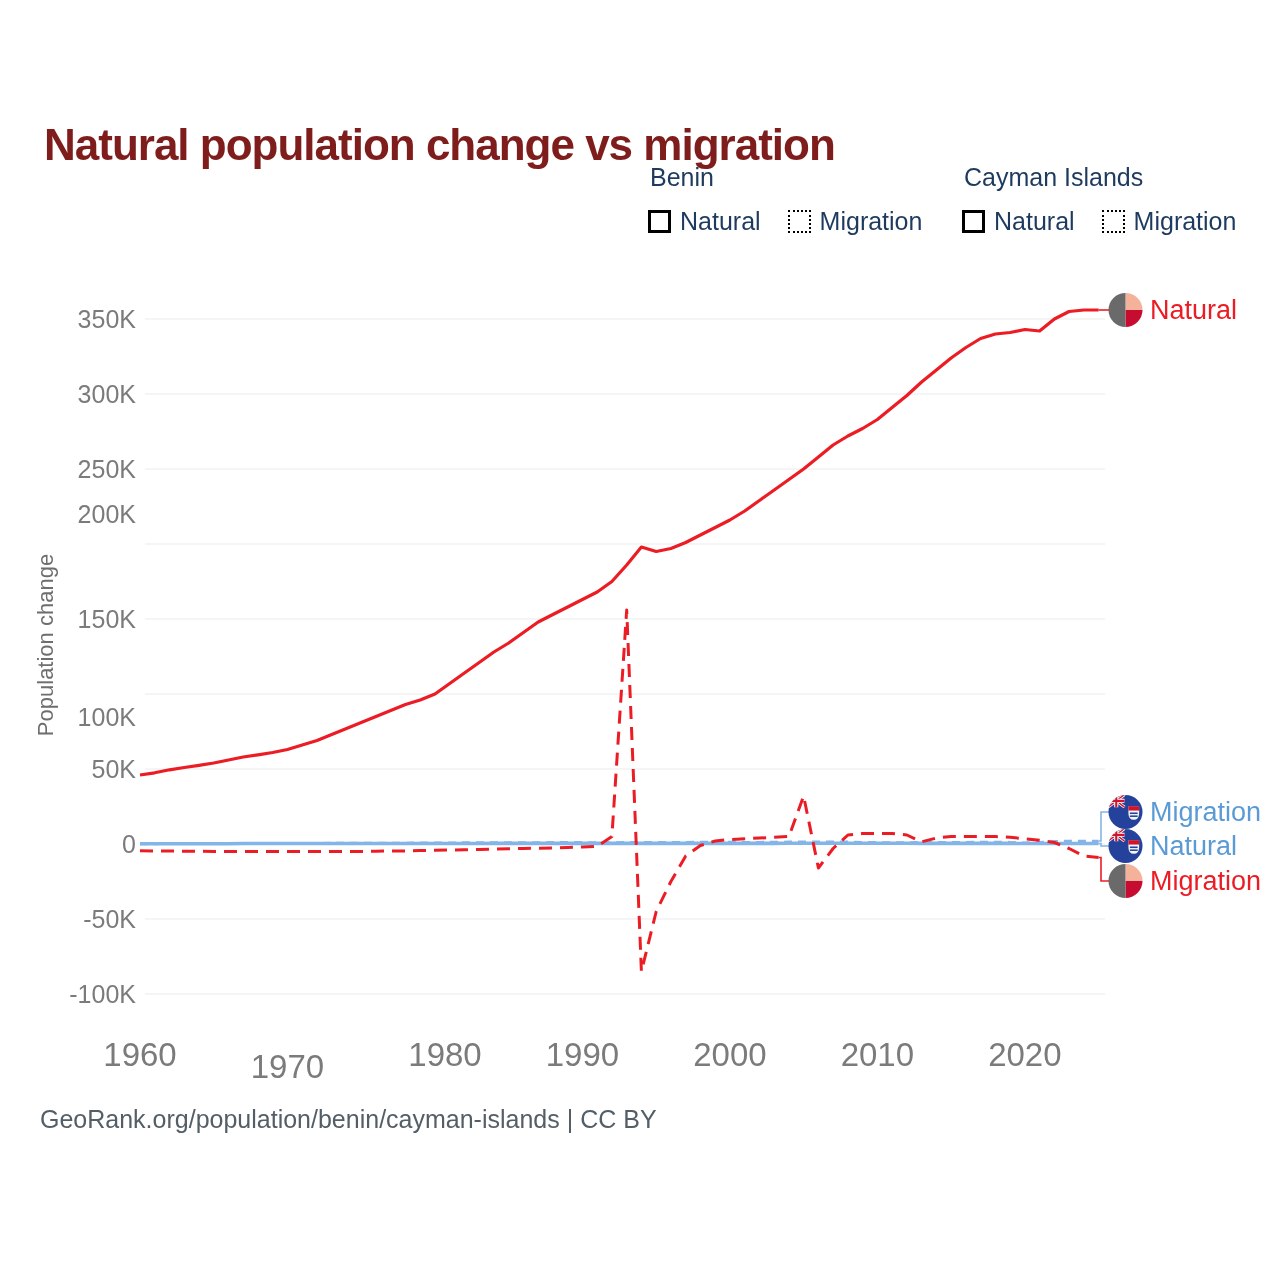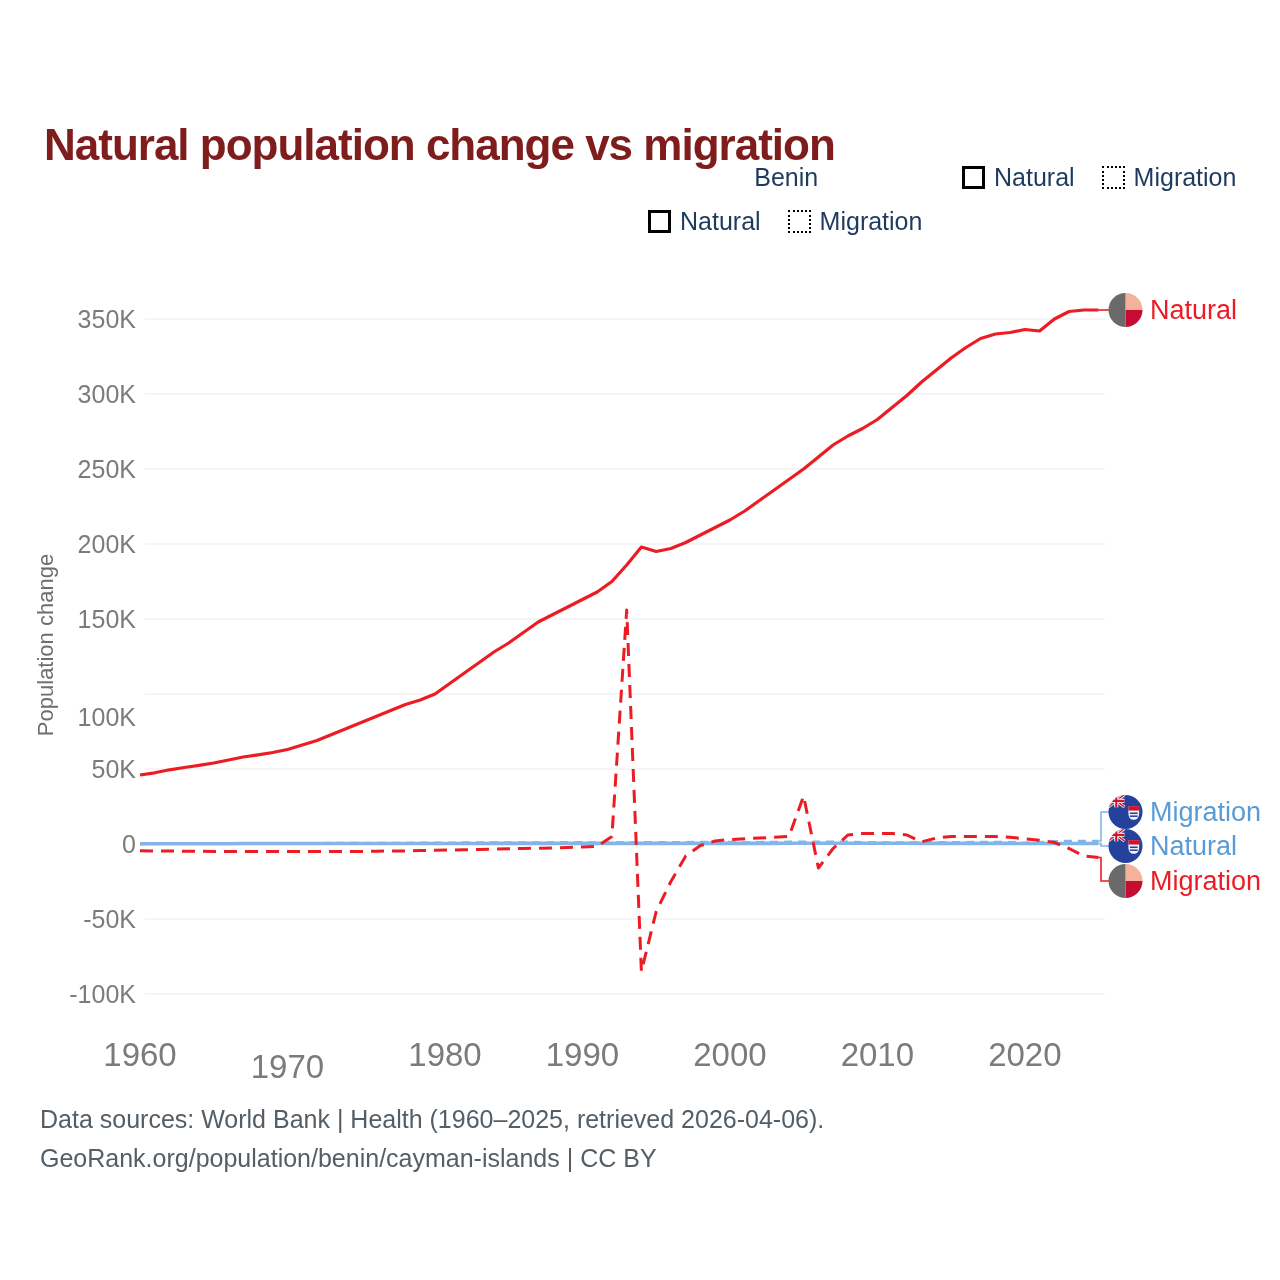--- a/index.html
+++ b/index.html
@@ -5,21 +5,21 @@
   html,body{margin:0;padding:0;background:#ffffff;}
   body{width:1280px;height:1280px;position:relative;overflow:hidden;
        font-family:"Liberation Sans",sans-serif;}
   .canvas{position:absolute;inset:0;}
 
   .title{position:absolute;left:28px;top:104px;margin:16px;font-size:44px;font-weight:bold;
          color:#7f1d1d;letter-spacing:-1px;white-space:nowrap;}
 
   
   .lg{position:absolute;top:163px;}
-  .lg-benin{left:648px;text-align:center;}
+  .lg-benin{left:648px;}
   .lg-cayman{left:962px;}
   .lgname{font-size:25px;color:#1e3a5f;margin:0 0 15px 2px;}
   .lgrow{display:flex;gap:27px;}
   .lgitem{display:flex;align-items:center;gap:9px;cursor:pointer;}
   .box{display:inline-block;box-sizing:border-box;width:23px;height:23px;background:#fff;}
   .box.solid{border:3px solid;}
   .box.dotted{border:2px dotted;}
   .bred{border-color:#ec1c24;}
   .bblue{border-color:#84b5e8;}
   .lgtext{font-size:25px;color:#1e3a5f;}
@@ -58,20 +58,21 @@
           <span class="box solid bred"></span>
           <span class="lgtext">Natural</span>
         </div>
         <div class="lgitem">
           <span class="box dotted bred"></span>
           <span class="lgtext">Migration</span>
         </div>
       </div>
     </div>
     <div class="lg lg-cayman">
+      <div class="lgname">Cayman Islands</div>
       <div class="lgrow">
         <div class="lgitem">
           <span class="box solid bblue"></span>
           <span class="lgtext">Natural</span>
         </div>
         <div class="lgitem">
           <span class="box dotted bblue"></span>
           <span class="lgtext">Migration</span>
         </div>
       </div>
@@ -96,21 +97,21 @@
       <path d="M1098.6,310 H1112" fill="none" stroke="#ec1c24" stroke-width="1.6"></path>
       <path d="M1098.6,841 H1101 V812 H1112" fill="none" stroke="#84b5e8" stroke-width="1.6"></path>
       <path d="M1098.6,843.55 H1101 V846 H1112" fill="none" stroke="#84b5e8" stroke-width="1.6"></path>
       <path d="M1098.6,857.5 H1101 V881 H1112" fill="none" stroke="#ec1c24" stroke-width="1.6"></path>
     </svg>
 
   <div id="y-ticks">
       <div class="ytick" style="top: 304px;">350K</div>
       <div class="ytick" style="top: 379px;">300K</div>
       <div class="ytick" style="top: 454px;">250K</div>
-      <div class="ytick" style="top: 529px;">200K</div>
+      <div class="ytick" style="top: 499px;">200K</div>
       <div class="ytick" style="top: 604px;">150K</div>
       <div class="ytick" style="top: 679px; margin-top: 23px;">100K</div>
       <div class="ytick" style="top: 754px;">50K</div>
       <div class="ytick" style="top: 829px;">0</div>
       <div class="ytick" style="top: 904px;">-50K</div>
       <div class="ytick" style="top: 979px;">-100K</div>
     </div>
   <div id="x-ticks">
       <div class="xtick" style="left: 95px;">1960</div>
       <div class="xtick" style="left: 242.477px; margin-top: 12px;">1970</div>
@@ -205,17 +206,16 @@
           <rect x="18" y="0" width="18" height="18" fill="#f5b29b"></rect>
           <rect x="18" y="18" width="18" height="18" fill="#c60c30"></rect>
           <rect x="0" y="0" width="18" height="36" fill="#6a6a6a"></rect>
         </g>
       </svg>
     </span>
     <span class="eltext tred">Migration</span>
   </div>
 
   <div class="footer">
-    <div>Data sources: World Bank | Health (1960–2025, retrieved 2026-04-06).</div>
     <div>GeoRank.org/population/benin/cayman-islands | CC BY</div>
   </div>
 
 </div>
 
 </body></html>

